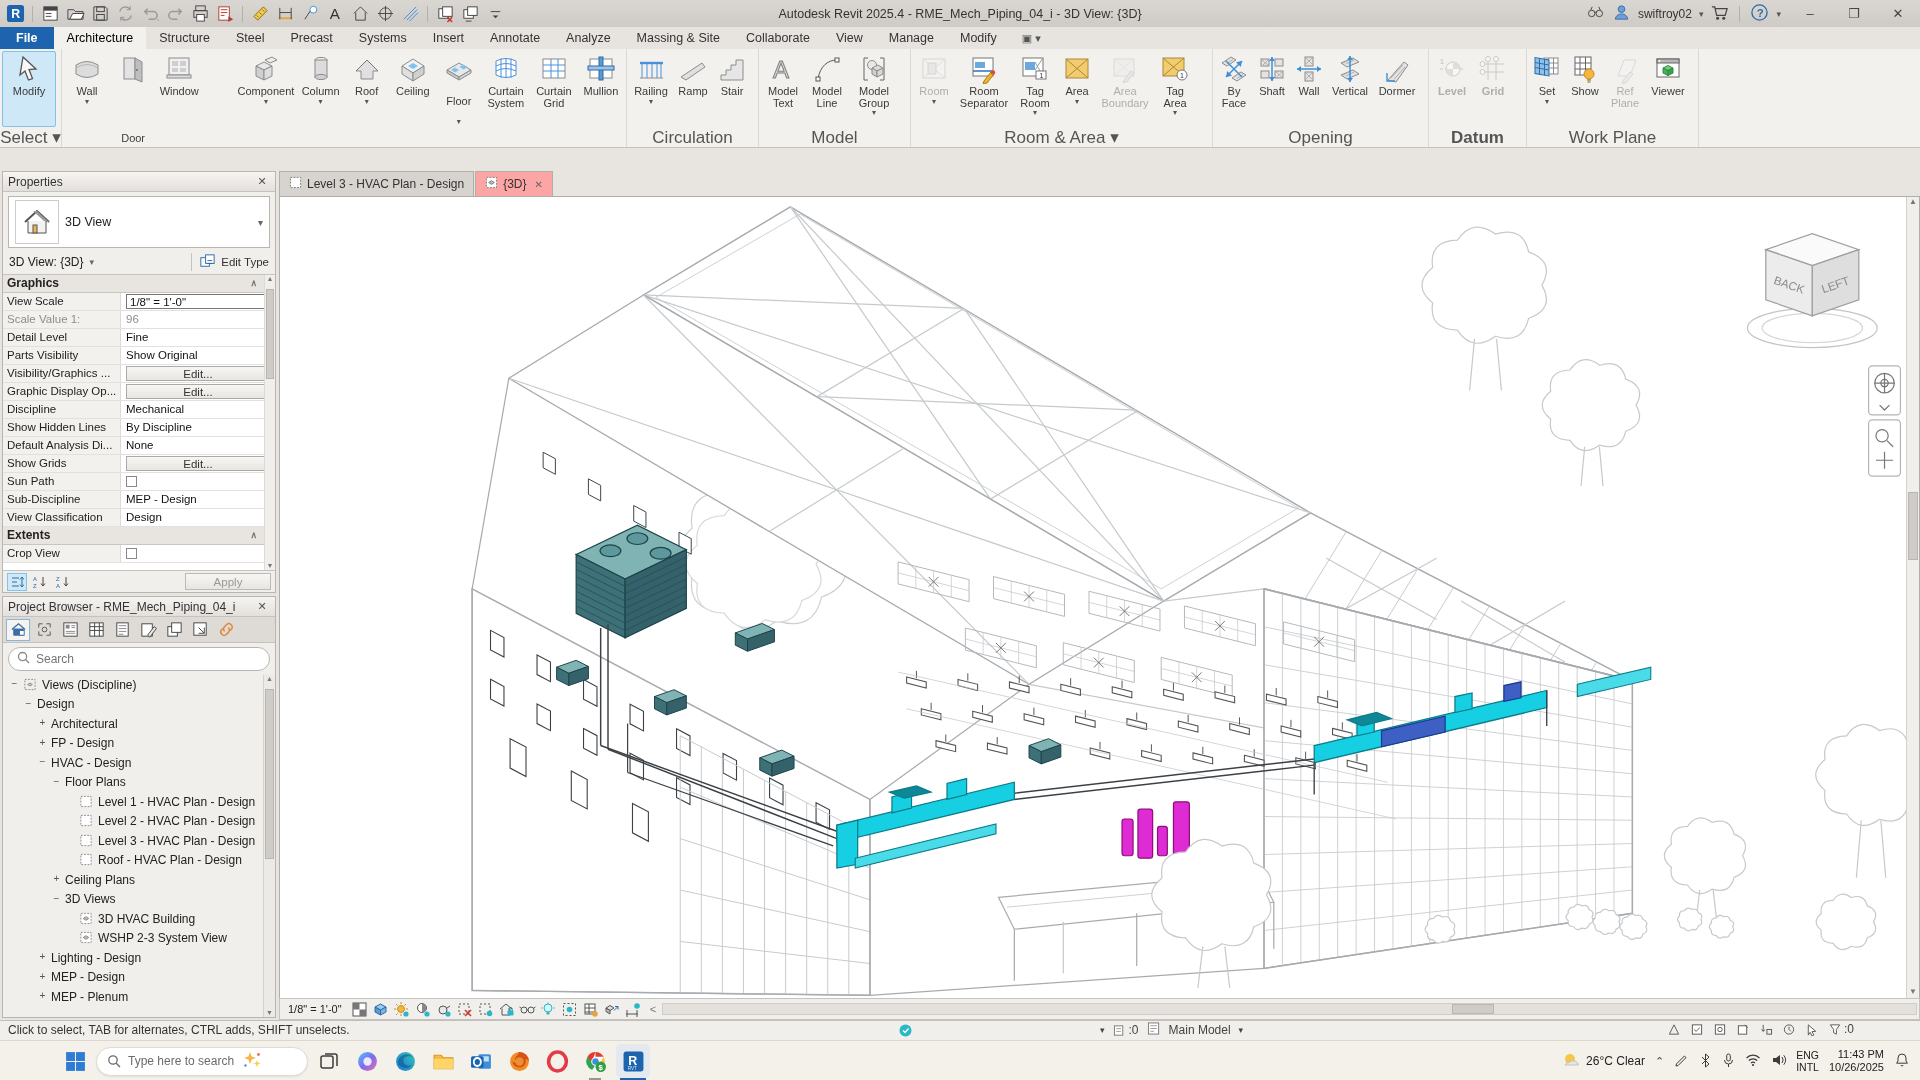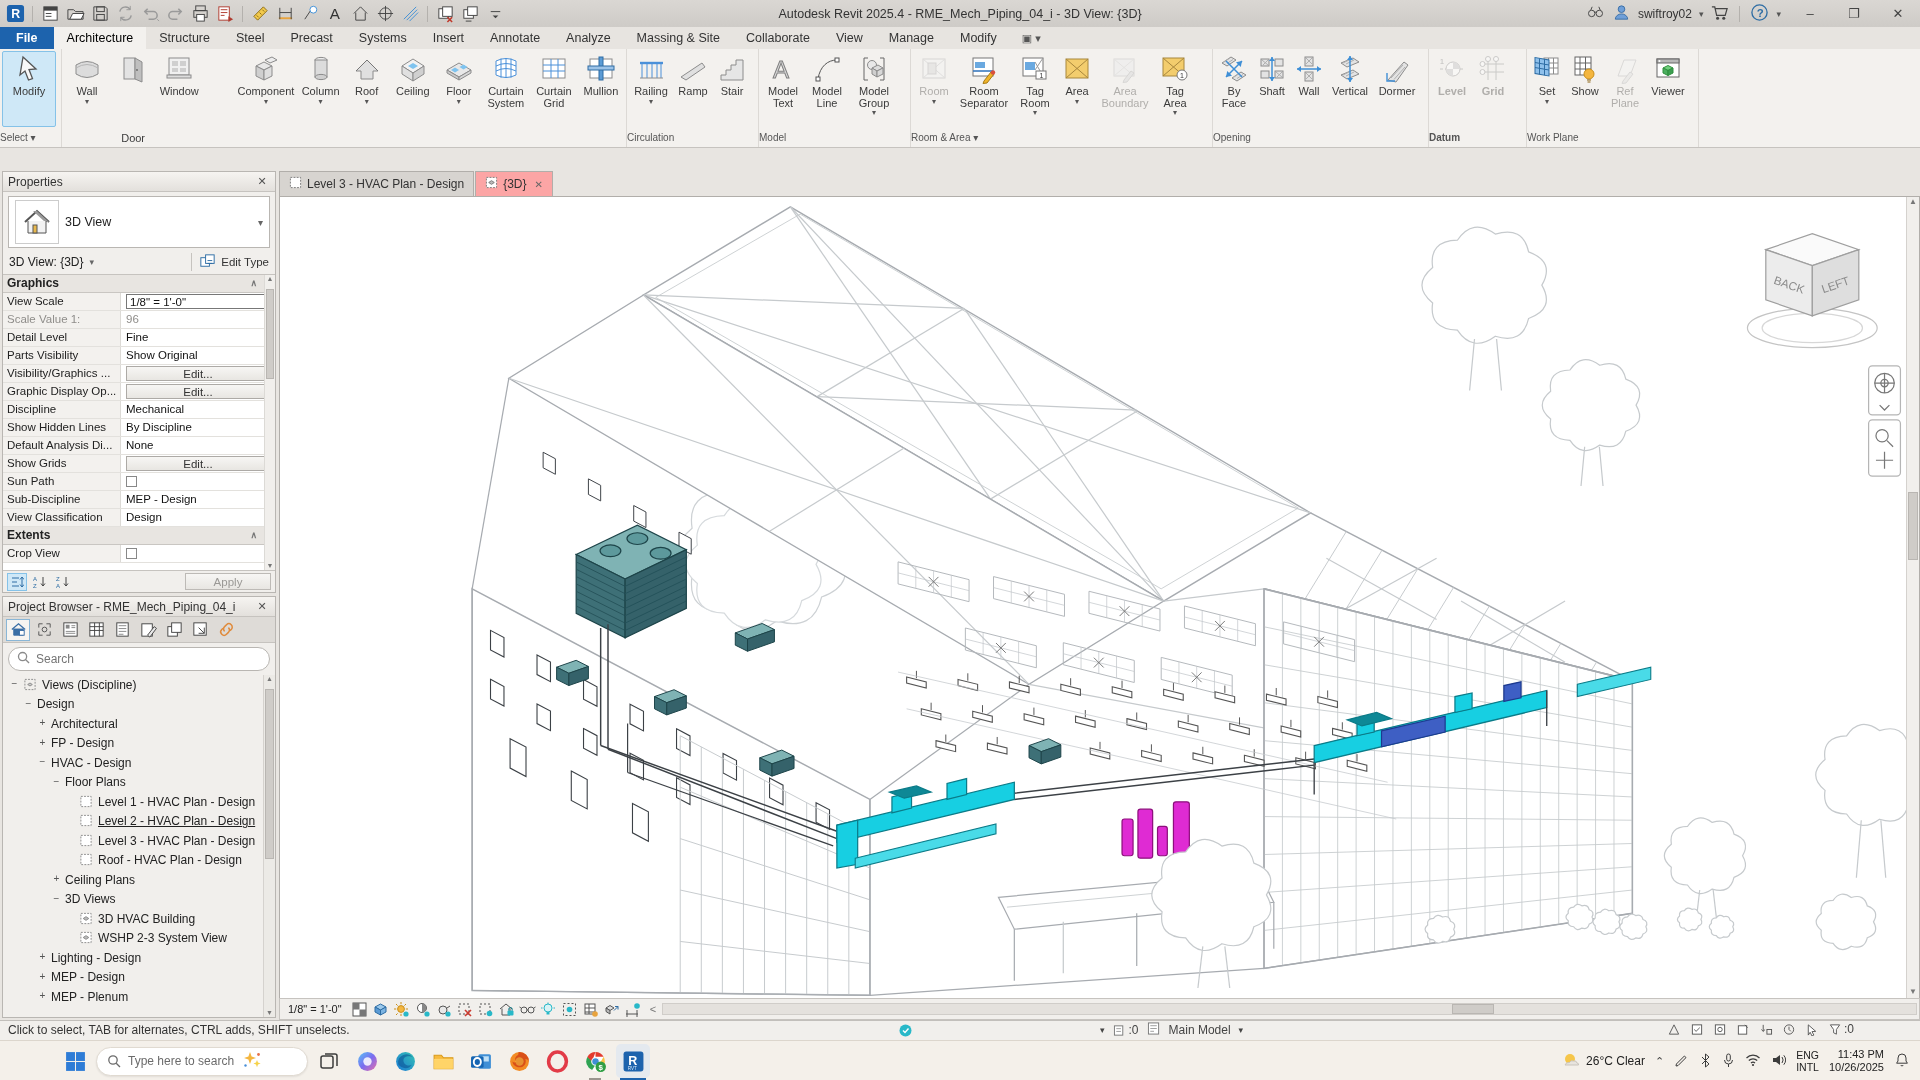--- a/index.html
+++ b/index.html
@@ -20,21 +20,21 @@
   .ribbon{position:absolute;top:49px;left:0;width:1920px;height:99px;background:#f3f1ee;border-bottom:1px solid #c6c3bf;display:flex;z-index:48}
   .rpanel{border-right:1px solid #dcd9d5;display:flex;flex-direction:column;flex:none}
   .rbtns{flex:1;display:flex;align-items:flex-start;padding:2px 2px 0 2px}
   .rbtn{display:flex;flex-direction:column;align-items:center;padding-top:2px;height:76px;border:1px solid transparent;border-radius:2px}
   .rbtn.sel{background:#cfe8f7;border-color:#85c2e8}
   .rbtn.dis .rlabel{color:#b0aeab}
   .rbtn.dis .ricon{opacity:.45;filter:grayscale(.9)}
   .ricon{width:30px;height:31px}
   .rlabel{font-size:11px;line-height:11.5px;text-align:center;color:#3b3b3b;margin-top:1px}
   .darr{font-size:8px;color:#555;line-height:7px}
-  .rplabel{height:17px;font-size:10px;color:#555;line-height:16px;white-space:nowrap;overflow:hidden}
+  .rplabel{height:17px;font-size:17px;color:#555;text-align:center;line-height:16px;white-space:nowrap;overflow:hidden}
   .workspace{position:absolute;top:148px;left:0;width:1920px;height:872px;background:#e8e5e1}
   
   .palette{position:absolute;left:2px;width:274px;background:#f1efec;border:1px solid #b9b6b2;display:flex;flex-direction:column;overflow:hidden}
   .pal-head{height:20px;background:linear-gradient(#f6f4f1,#e3e0dc);border-bottom:1px solid #c6c3bf;display:flex;align-items:center;font-size:12px;color:#333;padding:0 5px;flex:none}
   .pal-x{margin-left:auto;font-size:11px;color:#555;width:16px;text-align:center}
   .props{top:23px;height:422px}
   .typesel{margin:4px 5px 2px 5px;height:52px;background:#fff;border:1px solid #b9b6b2;display:flex;align-items:center;flex:none}
   .typesel .tsicon{width:44px;height:44px;border:1px solid #ccc;margin:0 6px;display:flex;align-items:center;justify-content:center}
   .typesel .tstext{font-size:12.5px;color:#222}
   .typesel .tsarr{margin-left:auto;margin-right:6px;color:#666;font-size:10px}
@@ -355,21 +355,21 @@
         </div>
         <div class="rbtn" style="width: 48px;">
           <div class="ricon"><svg viewBox="0 0 30 30" width="30" height="30">
               <path d="M4 12 L15 5 L26 12 L15 19 Z" fill="#f2f2f2" stroke="#8c8c8c"></path>
               <path d="M10 12 l5 -3 l5 3 l-5 3 Z" fill="#7ec3ef"></path>
               <path d="M4 12 L15 19 L15 27 L4 20 Z" fill="#e0e0e0" stroke="#8c8c8c"></path>
               <path d="M15 19 L26 12 L26 20 L15 27 Z" fill="#d0d0d0" stroke="#8c8c8c"></path>
             </svg></div>
           <div class="rlabel">Ceiling</div>
         </div>
-        <div class="rbtn" style="width: 48px;">
+        <div class="rbtn" style="width: 48px; gap: 10px;">
           <div class="ricon"><svg viewBox="0 0 30 30" width="30" height="30">
               <path d="M3 16 L15 9 L27 16 L15 23 Z" fill="#e8e8e8" stroke="#8c8c8c"></path>
               <path d="M7 16 l4 -2.4 l4 2.4 l-4 2.4 Z" fill="#7ec3ef"></path>
               <path d="M15.5 13 l4 -2.4 l4 2.4 l-4 2.4 Z" fill="#7ec3ef"></path>
               <path d="M3 16 L15 23 L15 26 L3 19 Z" fill="#c9c9c9" stroke="#8c8c8c"></path>
               <path d="M15 23 L27 16 L27 19 L15 26 Z" fill="#d6d6d6" stroke="#8c8c8c"></path>
             </svg></div>
           <div class="rlabel">Floor</div>
           <span class="darr">▾</span>
         </div>
@@ -875,21 +875,21 @@
           <span class="texp">−</span>
           <span>Floor Plans</span>
         </div>
         <div class="trow" style="padding-left: 62px;">
           <span class="texp"></span>
           <span class="ticn"><svg width="14" height="13" viewBox="0 0 14 14">
               <rect x="1.5" y="1.5" width="11" height="11" fill="#fff" stroke="#888" stroke-dasharray="2 1.4"></rect>
             </svg></span>
           <span>Level 1 - HVAC Plan - Design</span>
         </div>
-        <div class="trow" style="padding-left: 62px; text-decoration: underline;">
+        <div class="trow" style="padding-left: 62px;">
           <span class="texp"></span>
           <span class="ticn"><svg width="14" height="13" viewBox="0 0 14 14">
               <rect x="1.5" y="1.5" width="11" height="11" fill="#fff" stroke="#888" stroke-dasharray="2 1.4"></rect>
             </svg></span>
           <span>Level 2 - HVAC Plan - Design</span>
         </div>
         <div class="trow" style="padding-left: 62px;">
           <span class="texp"></span>
           <span class="ticn"><svg width="14" height="13" viewBox="0 0 14 14">
               <rect x="1.5" y="1.5" width="11" height="11" fill="#fff" stroke="#888" stroke-dasharray="2 1.4"></rect>

